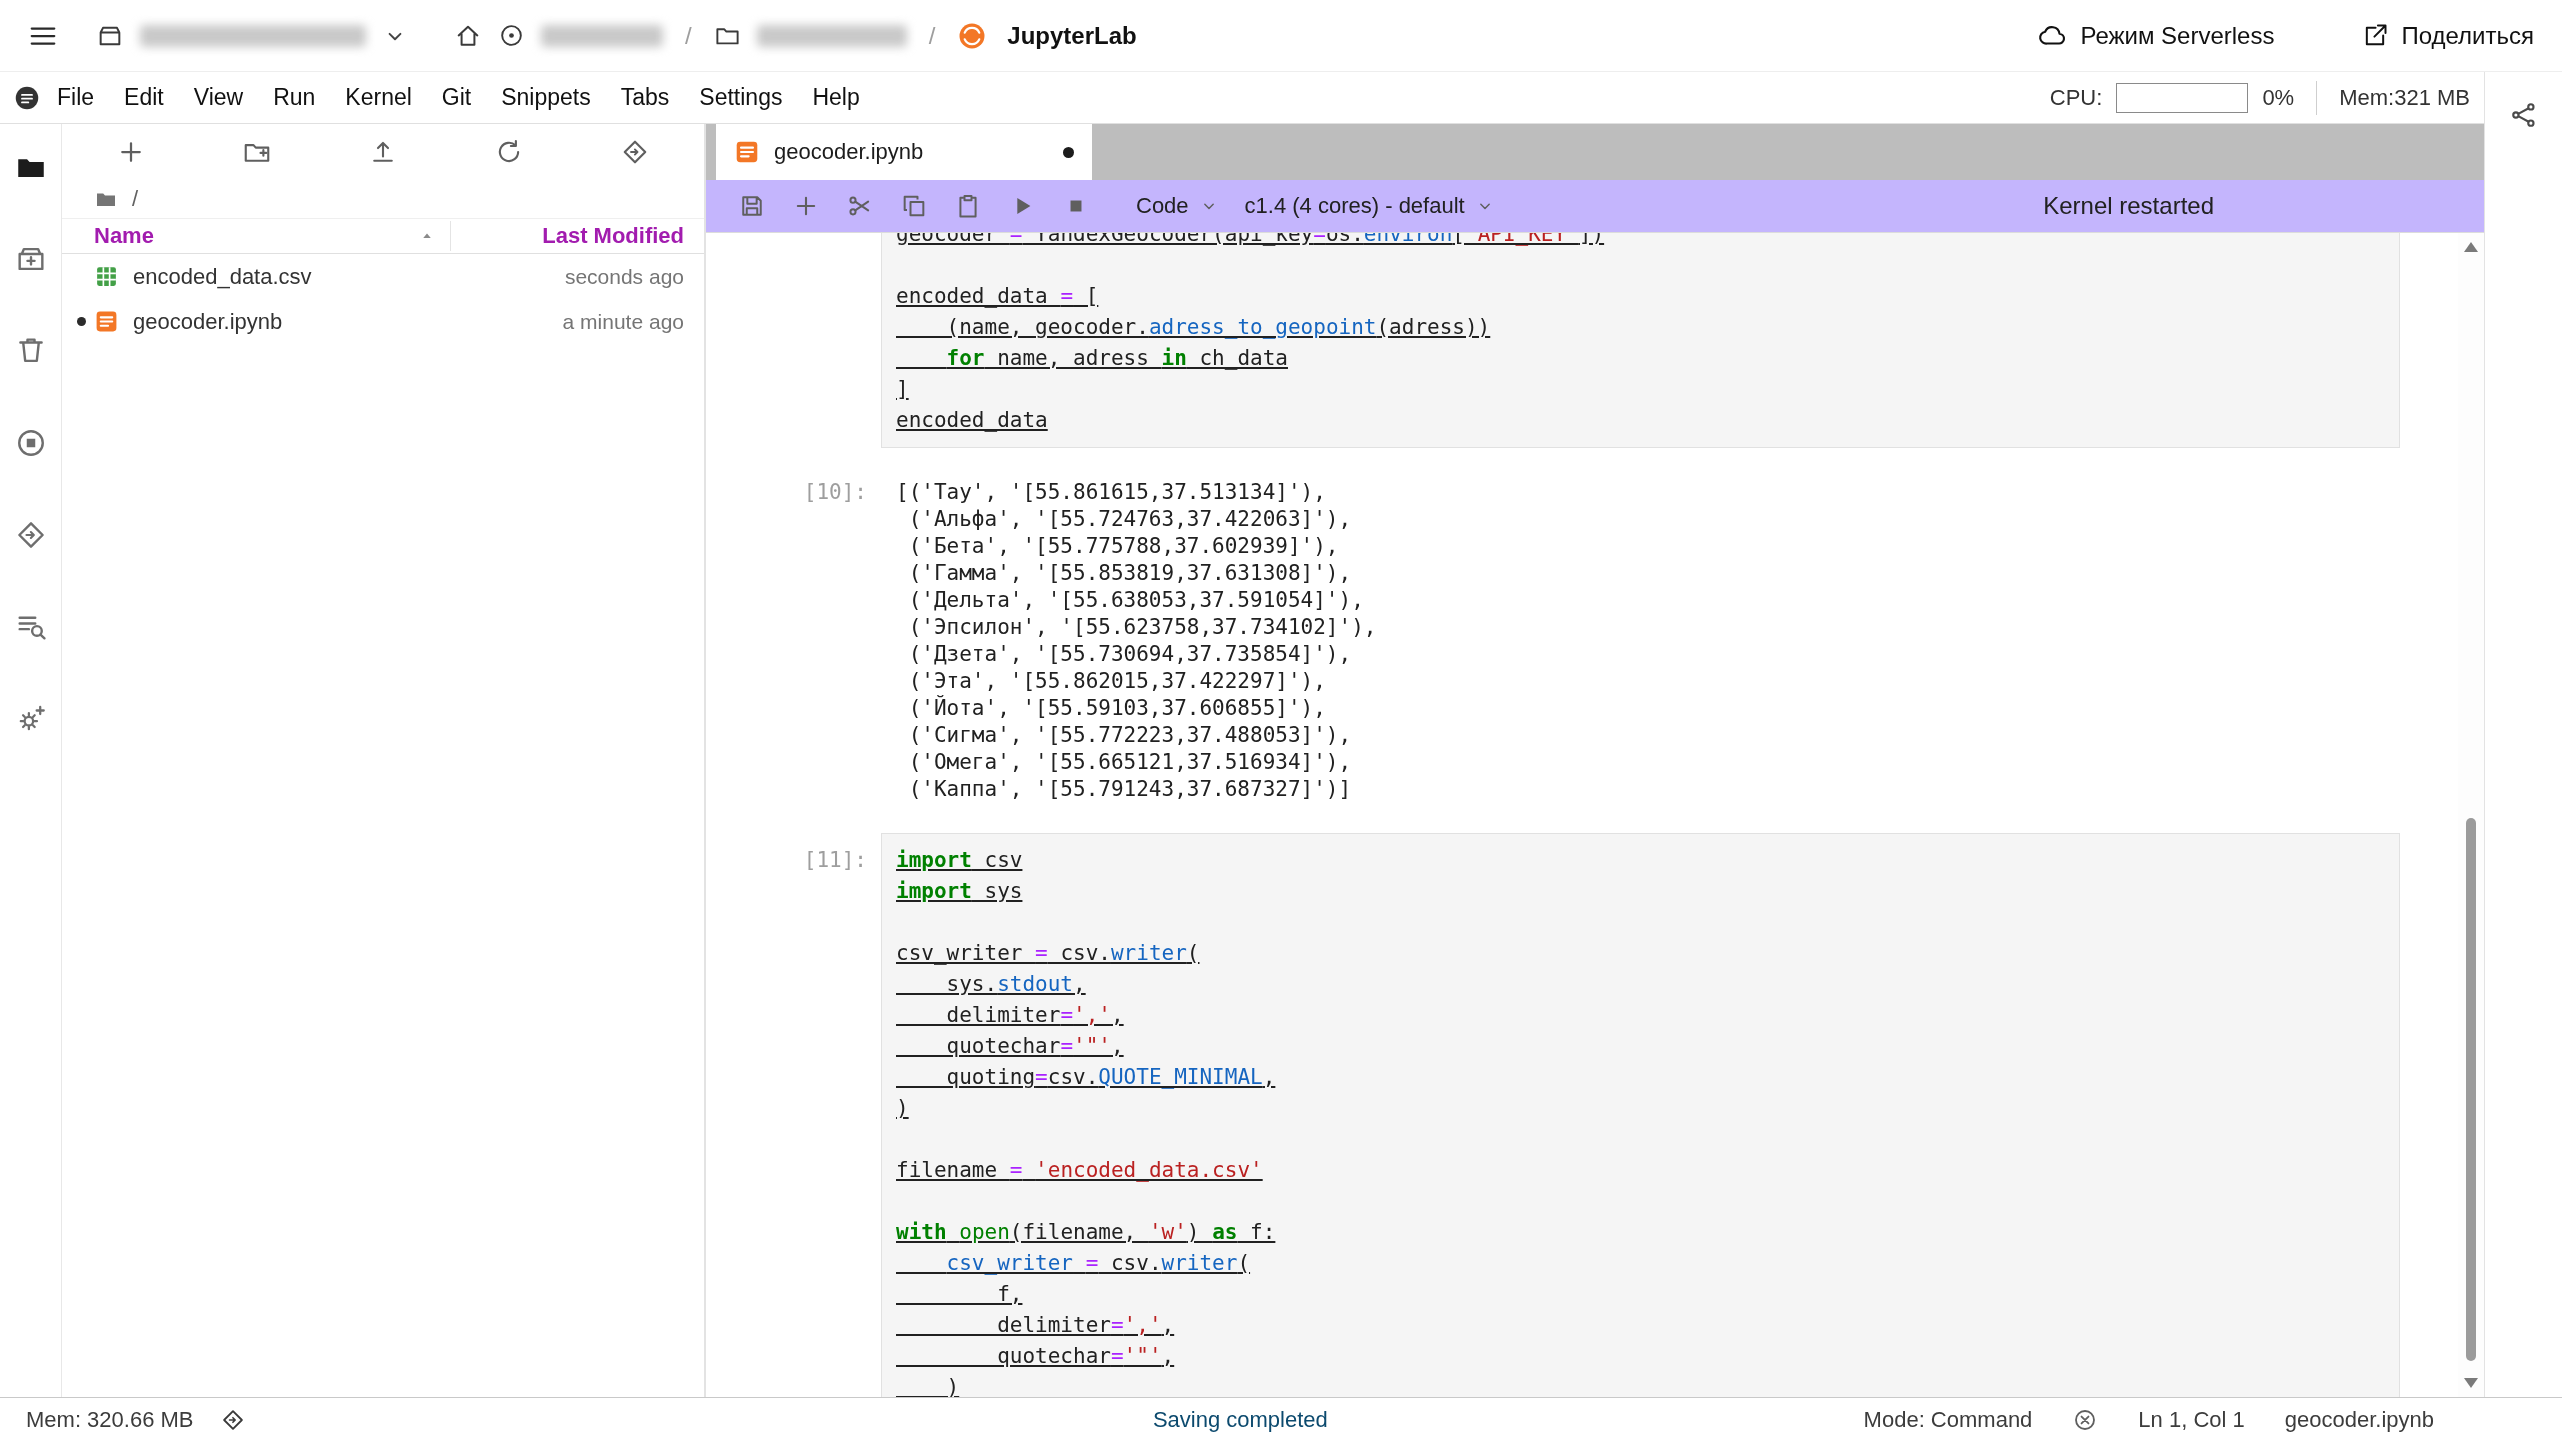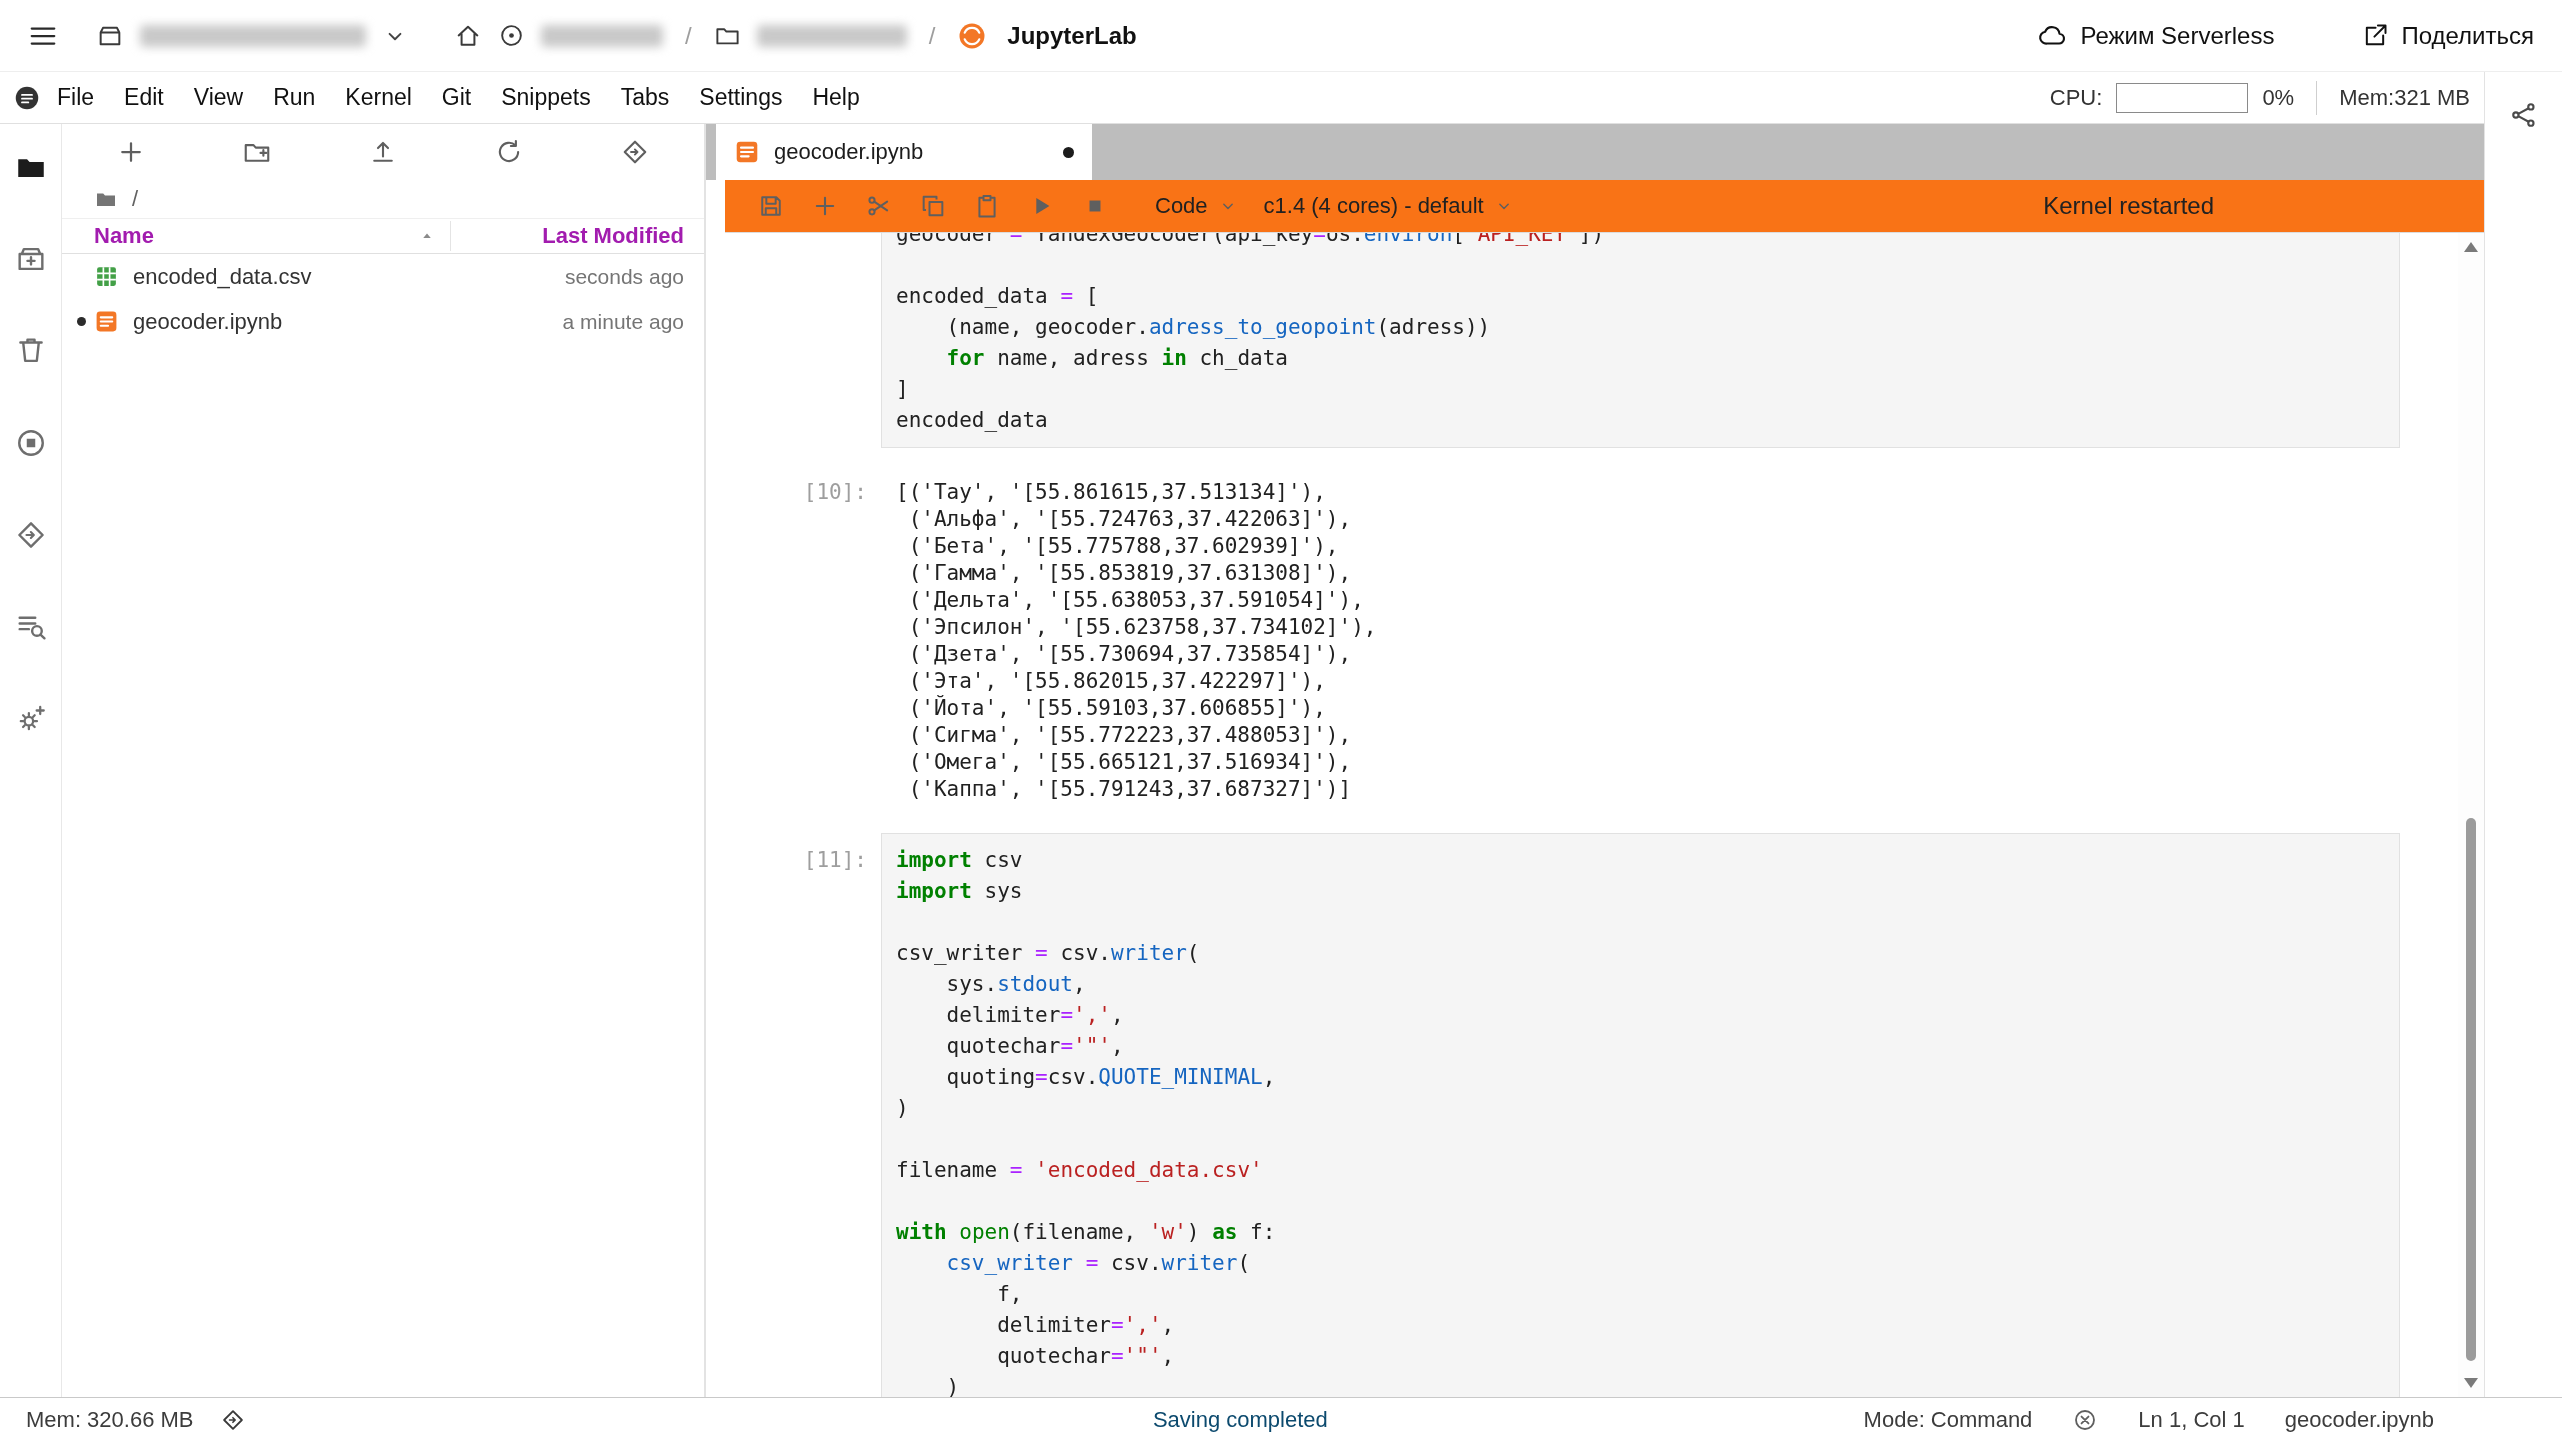--- a/index.html
+++ b/index.html
@@ -60,35 +60,35 @@
   .fp-row .fname{color:#333;}
   .fp-row.hiddenfile .fname{color:#8a8a8a;}
   .fp-row .fmod{margin-left:auto;color:#757575;font-size:21px;}
 
   
   .main{position:absolute;top:124px;left:706px;right:78px;bottom:45px;background:#fff;}
   .tabbar{height:56px;background:#bdbdbd;display:flex;align-items:flex-end;padding-left:10px;box-sizing:border-box;}
   .tab{height:56px;width:376px;background:#fff;display:flex;align-items:center;gap:14px;
     padding:0 18px;box-sizing:border-box;font-size:22px;color:#1c1c1c;cursor:pointer;}
   .tab .dot{margin-left:auto;width:11px;height:11px;border-radius:50%;background:#1c1c1c;}
-  .nb-toolbar{height:53px;background:#f97316;border-bottom:1px solid #dcdcdc;display:flex;
-    align-items:center;padding-left:32px;gap:26px;box-sizing:border-box;color:#5f5f5f;margin-left:19px;}
+  .nb-toolbar{height:53px;background:#c4b5fd;border-bottom:1px solid #dcdcdc;display:flex;
+    align-items:center;padding-left:32px;gap:26px;box-sizing:border-box;color:#5f5f5f;}
   .tbtn{cursor:pointer;display:inline-flex;}
   .dd{display:flex;align-items:center;gap:10px;color:#212121;font-size:22px;cursor:pointer;}
   .dd.first{margin-left:20px;}
   .dd .dchev{color:#5f5f5f;}
   .kstatus{margin-left:auto;margin-right:270px;color:#212121;font-size:24px;}
   .nb-content{position:absolute;top:109px;left:0;right:0;bottom:0;overflow:hidden;background:#fff;}
   .cells{margin-top:-26px;}
   .cell{display:flex;margin-bottom:30px;}
   .prompt{flex:none;width:175px;text-align:right;padding:12px 14px 0 0;box-sizing:border-box;
     font-family:"DejaVu Sans Mono",monospace;font-size:21px;line-height:31px;color:#9e9e9e;}
   .cell.output .prompt{padding-top:1px;line-height:27px;}
   .inputarea{flex:1;margin-right:84px;background:#f5f5f5;border:1px solid #e1e1e1;
-    padding:11px 14px;box-sizing:border-box;}
+    padding:11px 14px;box-sizing:border-box;text-decoration:underline;}
   .outputarea{flex:1;margin-right:84px;padding:1px 15px 0;box-sizing:border-box;}
   pre{margin:0;font-family:"DejaVu Sans Mono",monospace;font-size:21px;line-height:31px;
     color:#212121;white-space:pre;}
   .outputarea pre{line-height:27px;}
   .k{color:#008000;font-weight:bold;}
   .b{color:#008000;}
   .o{color:#AA22FF;}
   .s{color:#BA2121;}
   .p{color:#1565c0;}
   .v{color:#1565c0;}

